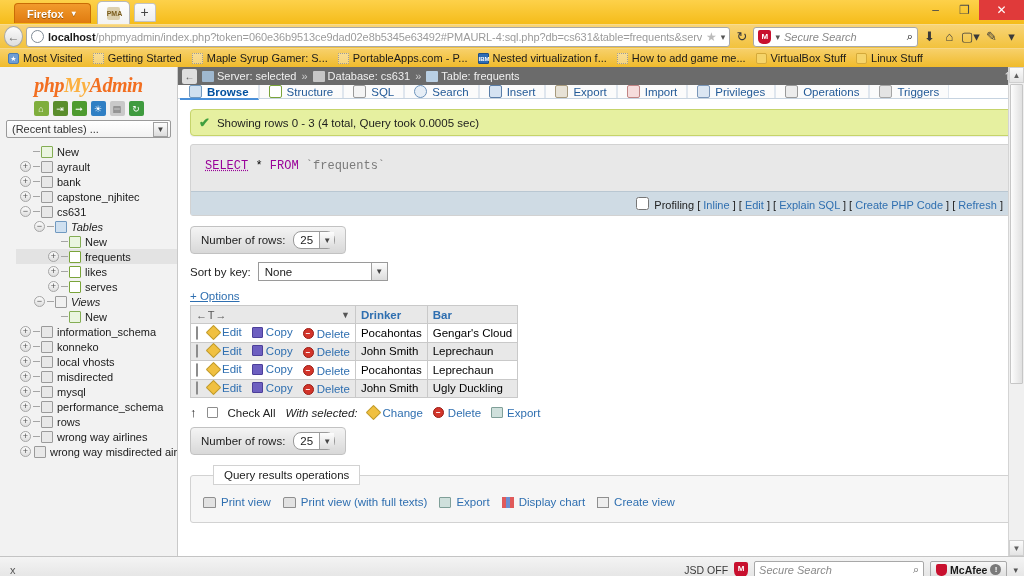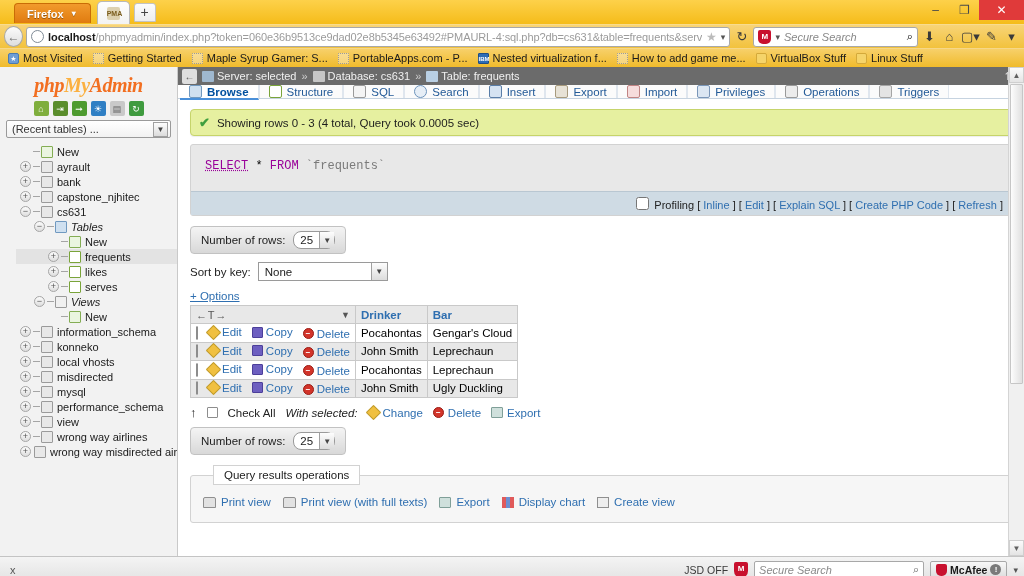--- a/index.html
+++ b/index.html
@@ -670,21 +670,21 @@
           <span class="pm">+</span>
           <span class="dash"></span>
           <span class="db-ico"></span>
           <span class="tlabel">performance_schema</span>
         </div>
         <div class="tnode">
           <span class="ind" style="width: 4px; display: inline-block;"></span>
           <span class="pm">+</span>
           <span class="dash"></span>
           <span class="db-ico"></span>
-          <span class="tlabel">view</span>
+          <span class="tlabel">rows</span>
         </div>
         <div class="tnode">
           <span class="ind" style="width: 4px; display: inline-block;"></span>
           <span class="pm">+</span>
           <span class="dash"></span>
           <span class="db-ico"></span>
           <span class="tlabel">wrong way airlines</span>
         </div>
         <div class="tnode">
           <span class="ind" style="width: 4px; display: inline-block;"></span>

